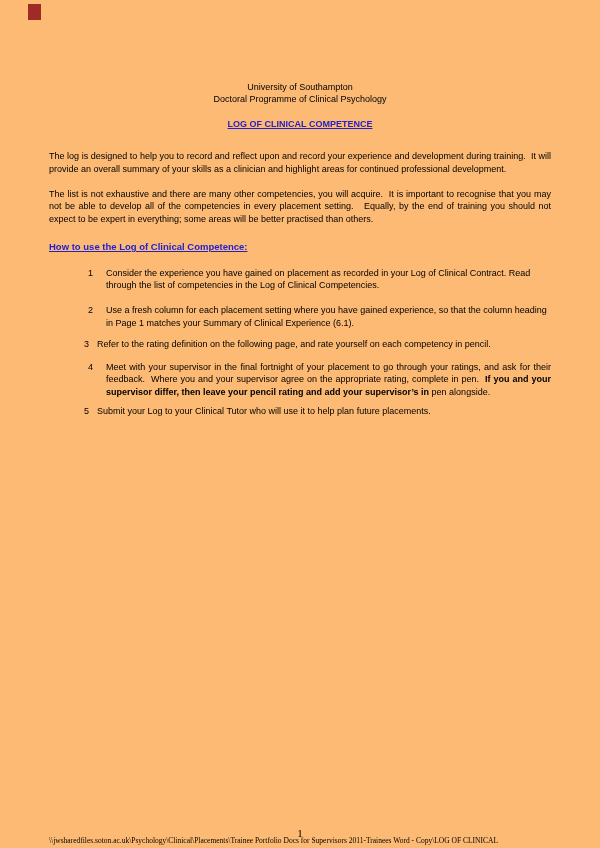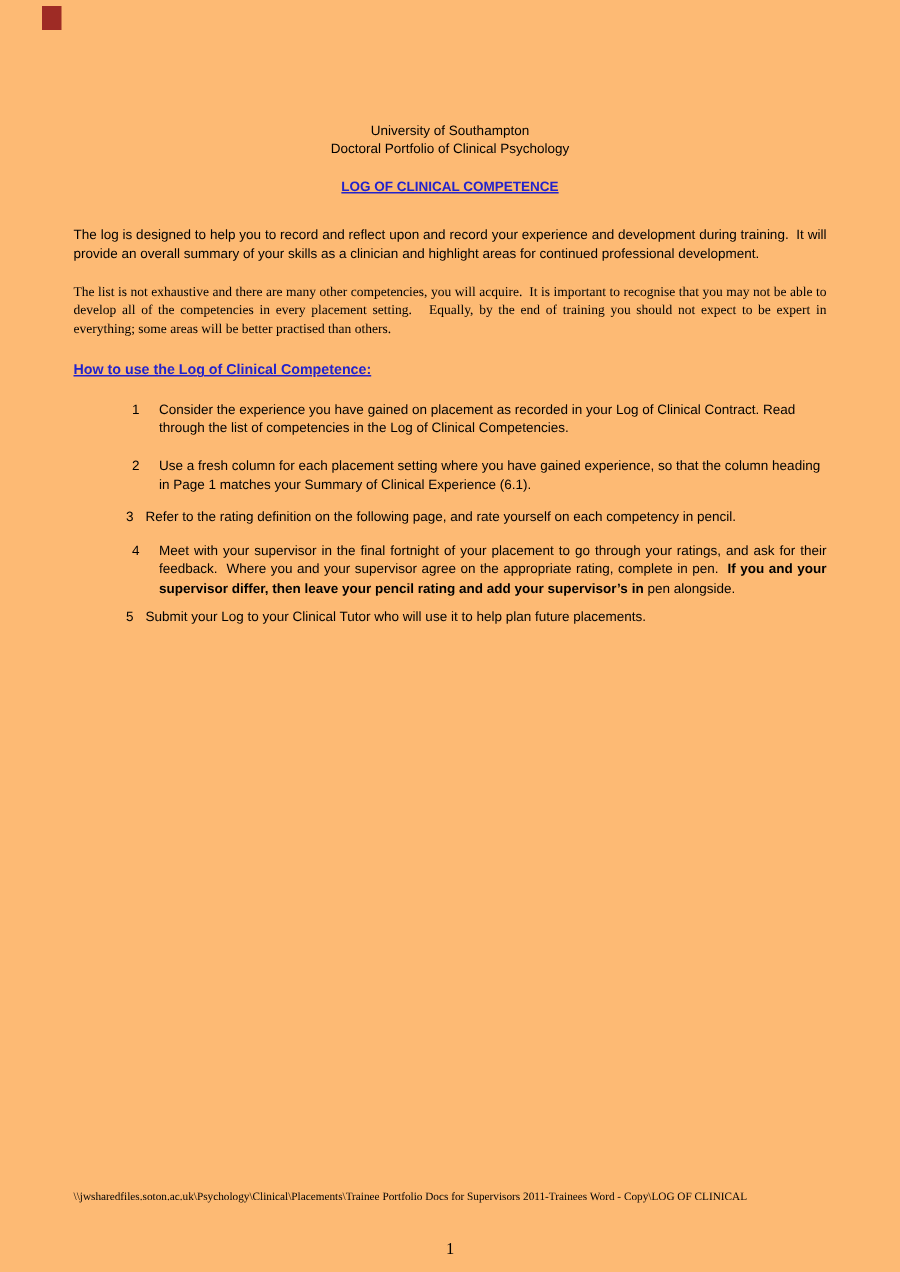--- a/index.html
+++ b/index.html
@@ -35,21 +35,21 @@
     text-align: center;
     font-weight: bold;
     text-decoration: underline;
     color: var(--accent);
     margin: 12px 0 0 0;
   }
   p { margin: 0; }
   .p-just { text-align: justify; }
   .p1 { margin-top: 20px; }
   .p2 { margin-top: 13px; }
-  .p3 { margin-top: 13px; font-family: Liberation Serif, serif; }
+  .p3 { margin-top: 13px; }
   .section-heading {
     color: var(--accent);
     font-weight: bold;
     margin: 16px 0 0 0;
     font-size: 9.5px;
     text-decoration: underline;
   }
   .list-item {
     display: flex;
     align-items: flex-start;
@@ -66,21 +66,21 @@
   .li-1 { margin-top: 13px; }
   .li-2 { margin-top: 13px; }
   .li-3 { margin-top: 9px; }
   .li-4 { margin-top: 10px; }
   .li-4 .item-text { text-align: justify; }
   .li-5 { margin-top: 7px; }
   .bold { font-weight: bold; }
   .footer {
     position: absolute;
     left: 49px;
-    top: 793px;
+    top: 836px;
     width: 502px;
     font-family: "Liberation Serif", "DejaVu Serif", serif;
     font-size: 7.5px;
     line-height: 10px;
     color: #000000;
   }
   .page-number {
     position: absolute;
     left: 0;
     top: 827px;
@@ -95,21 +95,21 @@
 </head>
 <body>
 
 <div class="page">
 
   <div class="red-marker"></div>
 
   <div class="content">
 
     <p class="hdr-line">University of Southampton</p>
-    <p class="hdr-line">Doctoral Portfolio of Clinical Psychology</p>
+    <p class="hdr-line">Doctoral Programme of Clinical Psychology</p>
 
     <p class="doc-title">LOG OF CLINICAL COMPETENCE</p>
 
     <p class="p-just p1">The log is designed to help you to record and reflect upon and record your experience and development during training.&nbsp; It will provide an overall summary of your skills as a clinician and highlight areas for continued professional development.</p>
 
 
     <p class="p-just p3">The list is not exhaustive and there are many other competencies, you will acquire.&nbsp; It is important to recognise that you may not be able to develop all of the competencies in every placement setting.&nbsp;&nbsp; Equally, by the end of training you should not expect to be expert in everything; some areas will be better practised than others.</p>
 
     <p class="section-heading">How to use the Log of Clinical Competence:</p>
 

